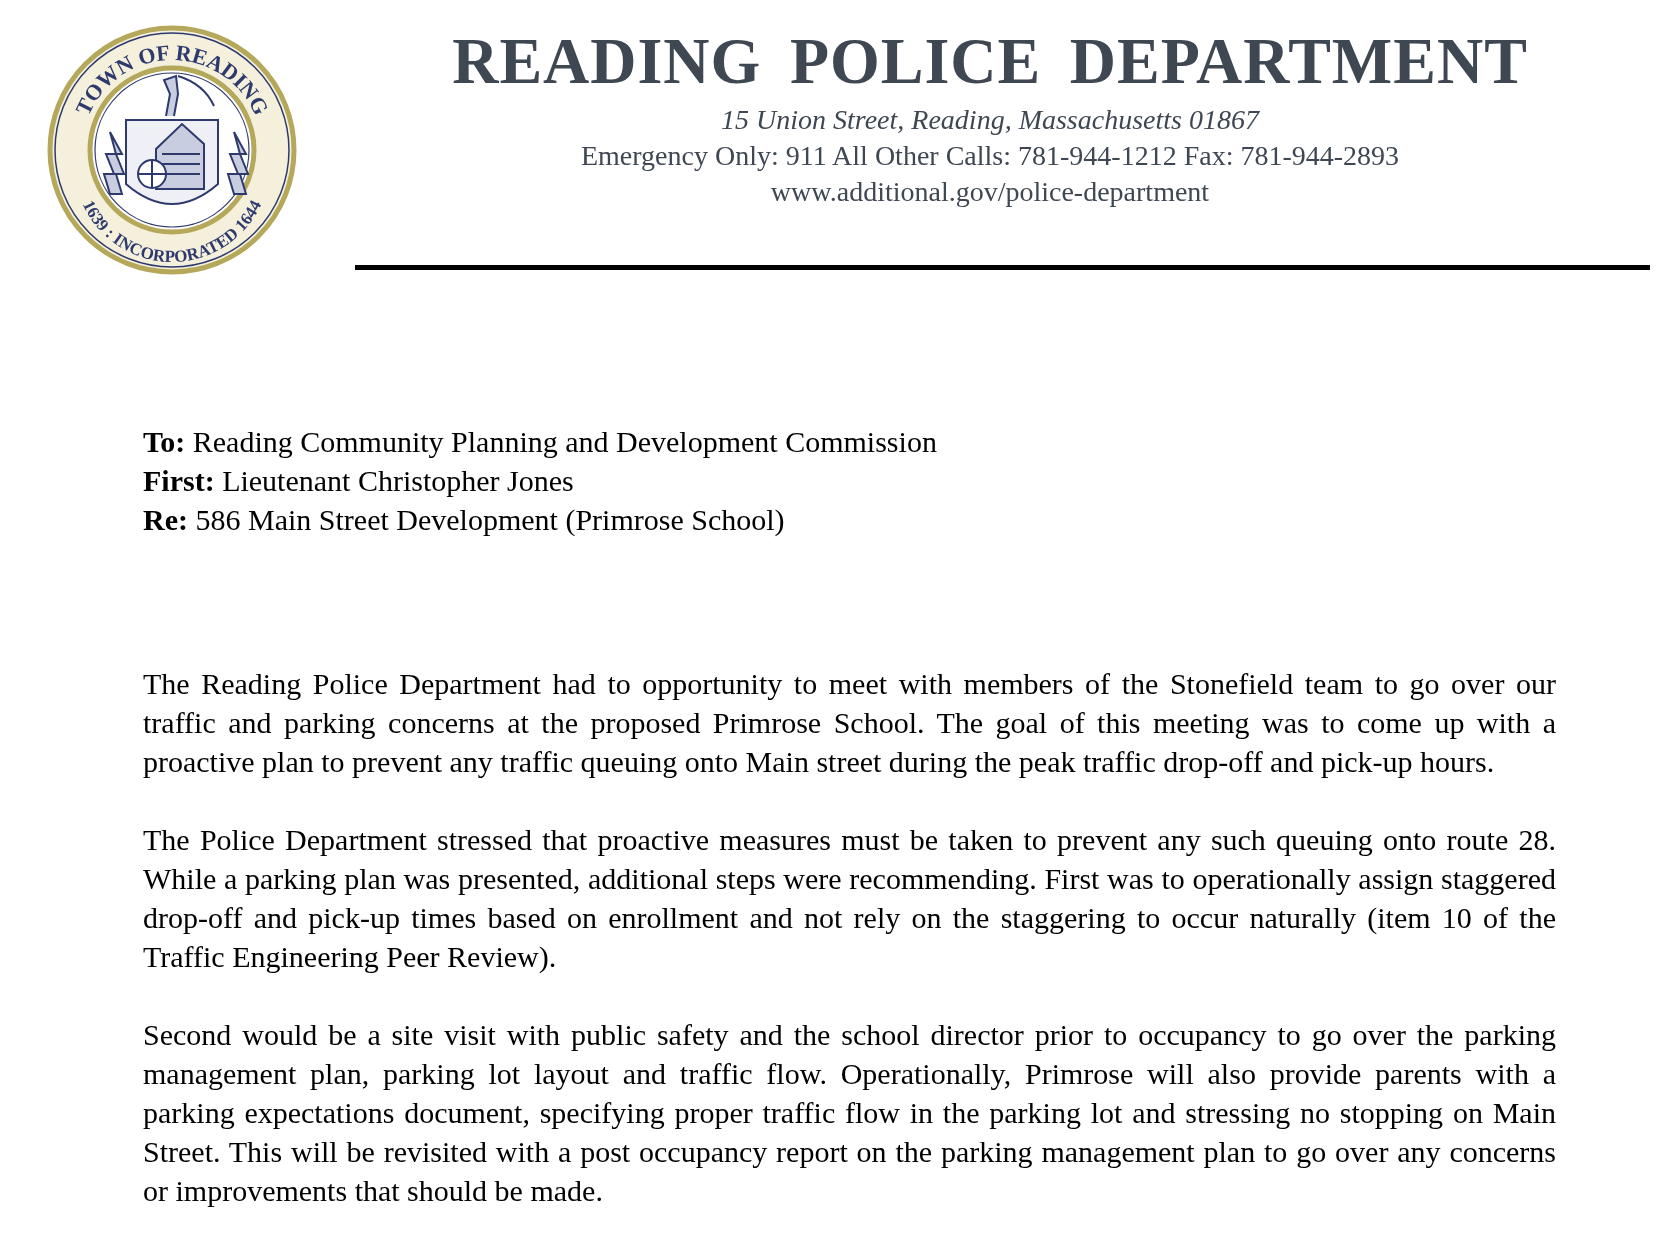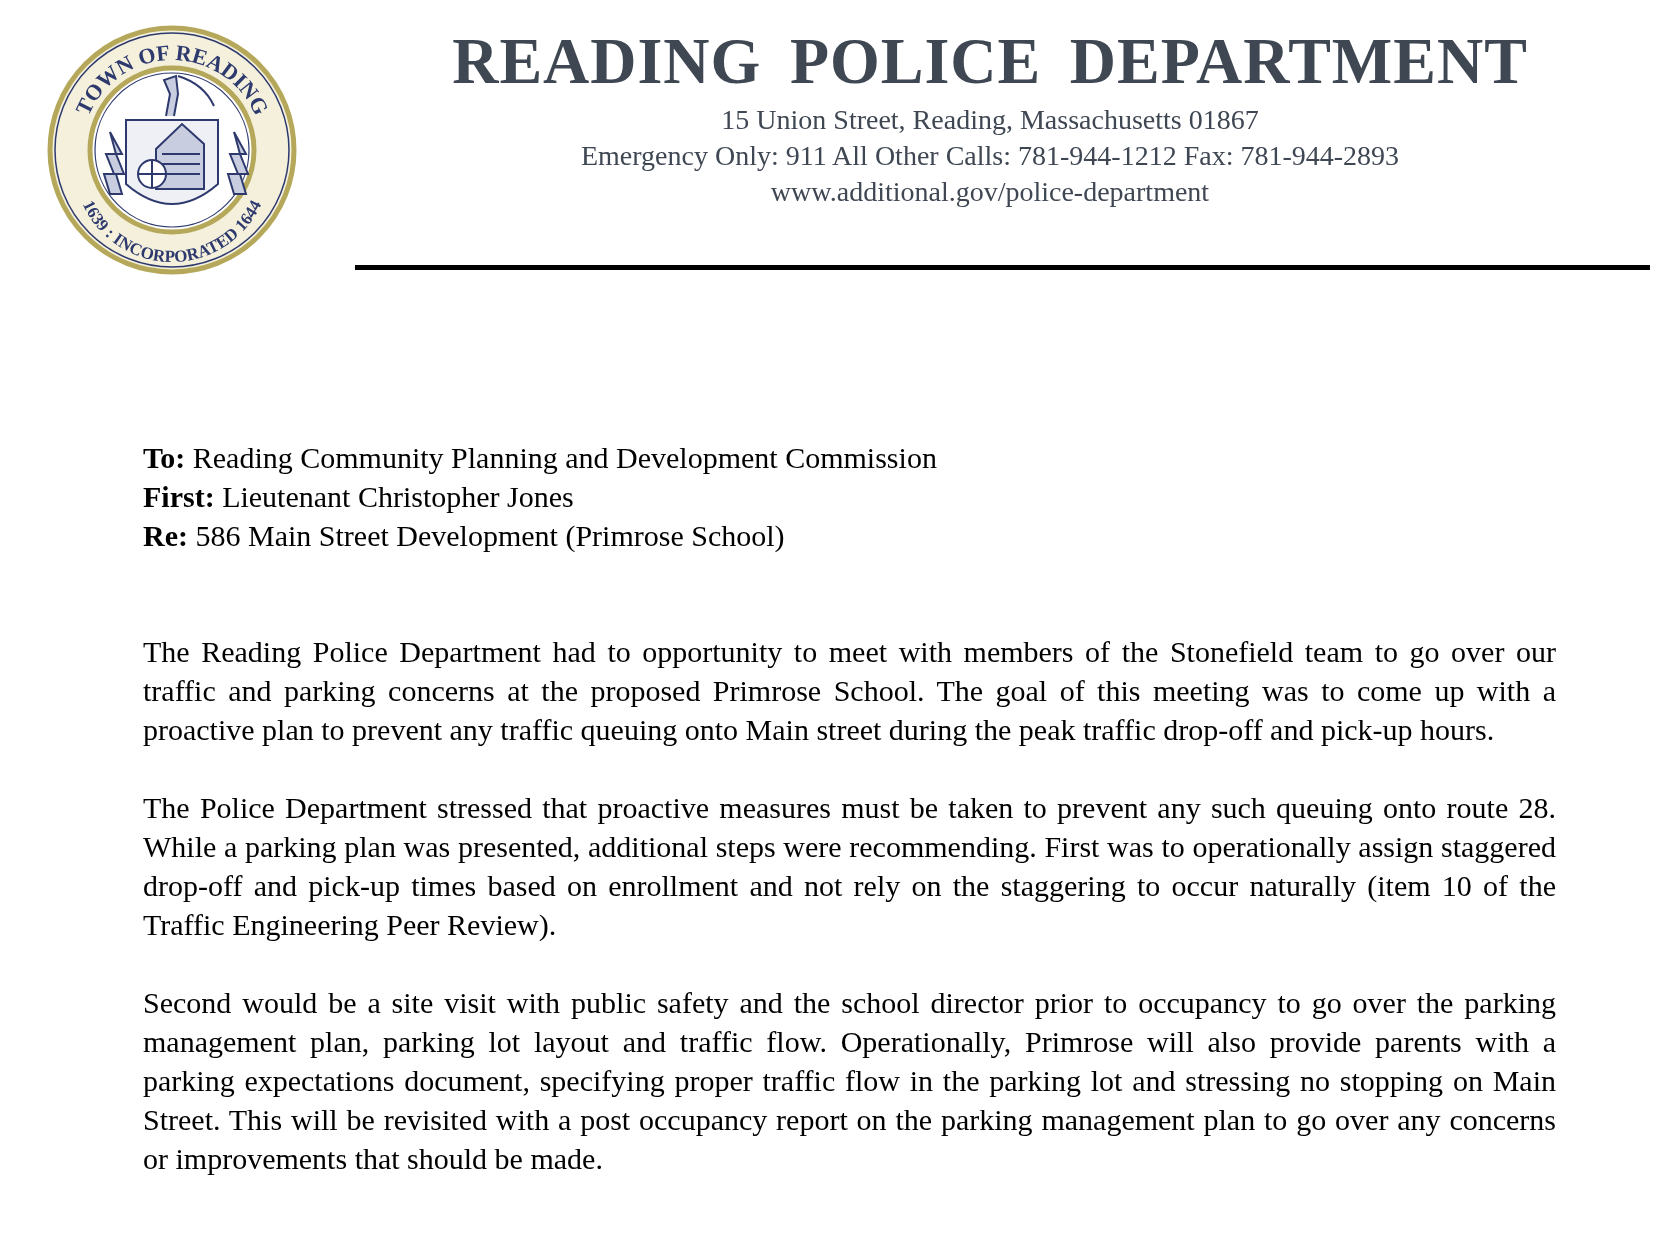--- a/index.html
+++ b/index.html
@@ -4,25 +4,25 @@
 <style>
   html, body { margin: 0; padding: 0; background: #ffffff; }
   body { width: 1674px; height: 1254px; position: relative; overflow: hidden;
          font-family: "Liberation Serif", "DejaVu Serif", serif; color: #000; }
   .seal { position: absolute; left: 44px; top: 24px; width: 256px; height: 252px; }
   .letterhead { position: absolute; left: 330px; top: 28px; width: 1320px; text-align: center; }
   .title { font-family: "Liberation Serif", serif; font-weight: bold; font-size: 66px;
            letter-spacing: 1px; color: #3f4753; line-height: 1; margin: 0;
            transform: scaleX(0.97); transform-origin: center; word-spacing: 12px; }
   .sub { font-size: 28px; color: #3f4753; line-height: 36px; }
-  .sub1 { margin-top: 8px; }
+  .sub1 { margin-top: 8px; font-style: italic; }
   .rule { position: absolute; left: 355px; top: 265px; width: 1295px; height: 5px; background: #000; }
-  .memo { position: absolute; left: 143px; top: 422px; font-size: 30px; line-height: 39px; margin-top: 16px; }
+  .memo { position: absolute; left: 143px; top: 422px; font-size: 30px; line-height: 39px; }
   .memo .lbl { font-weight: bold; }
-  .body { position: absolute; left: 143px; top: 632px; width: 1413px; font-size: 30px; line-height: 39px; text-align: justify; }
+  .body { position: absolute; left: 143px; top: 664px; width: 1413px; font-size: 30px; line-height: 39px; text-align: justify; }
   .body p { margin: 0 0 39px 0; text-align-last: left; }
 </style>
 </head>
 <body>
 
 <svg class="seal" viewBox="0 0 256 252">
   <defs>
     <path id="arcTop" d="M 38 126 A 90 90 0 0 1 218 126"></path>
     <path id="arcBottom" d="M 30 140 A 98 98 0 0 0 226 140"></path>
   </defs>

